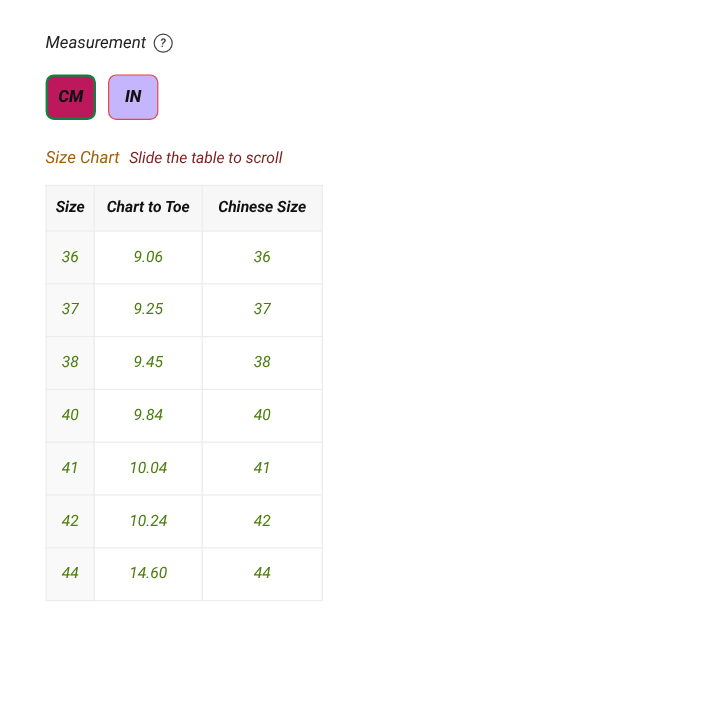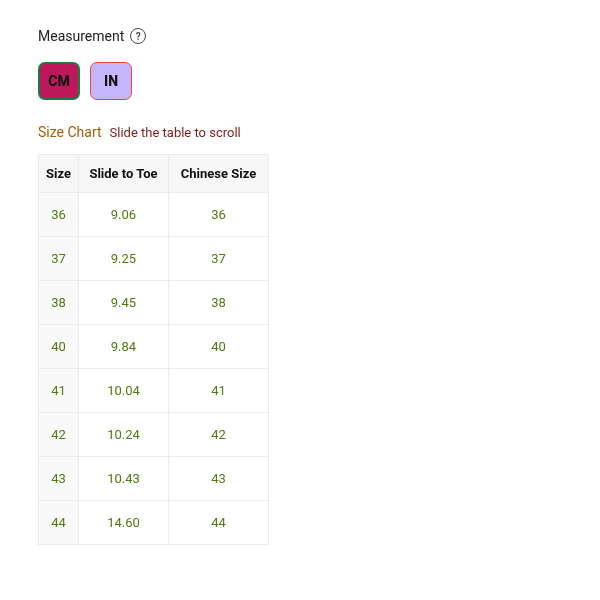--- a/index.html
+++ b/index.html
@@ -1,18 +1,19 @@
 <!DOCTYPE html>
 <html><head>
   <meta charset="utf-8">
   <style>
     * {
       box-sizing: border-box;
       margin: 0;
       padding: 0;
+      font-style: italic;
     }
     body {
       font-family: -apple-system, BlinkMacSystemFont, "Segoe UI", Roboto, Arial, sans-serif;
       background: #fff;
       width: 600px;
       height: 600px;
       padding: 28px 0 0 38px;
       color: #111;
     }
     .measurement-row {
@@ -118,21 +119,21 @@
 
 <div class="chart-header">
   <span class="chart-title">Size Chart</span>
   <span class="chart-hint">Slide the table to scroll</span>
 </div>
 
 <table class="size-table">
   <thead>
     <tr>
       <th>Size</th>
-      <th>Slide to Toe</th>
+      <th>Chart to Toe</th>
       <th>Chinese Size</th>
     </tr>
   </thead>
   <tbody id="size-tbody">
   <tr>
         <td>36</td>
         <td>9.06</td>
         <td>36</td>
       </tr>
       <tr>
@@ -154,23 +155,18 @@
         <td>41</td>
         <td>10.04</td>
         <td>41</td>
       </tr>
       <tr>
         <td>42</td>
         <td>10.24</td>
         <td>42</td>
       </tr>
       <tr>
-        <td>43</td>
-        <td>10.43</td>
-        <td>43</td>
-      </tr>
-      <tr>
         <td>44</td>
         <td>14.60</td>
         <td>44</td>
       </tr>
     </tbody>
 </table>
 
 </body></html>

